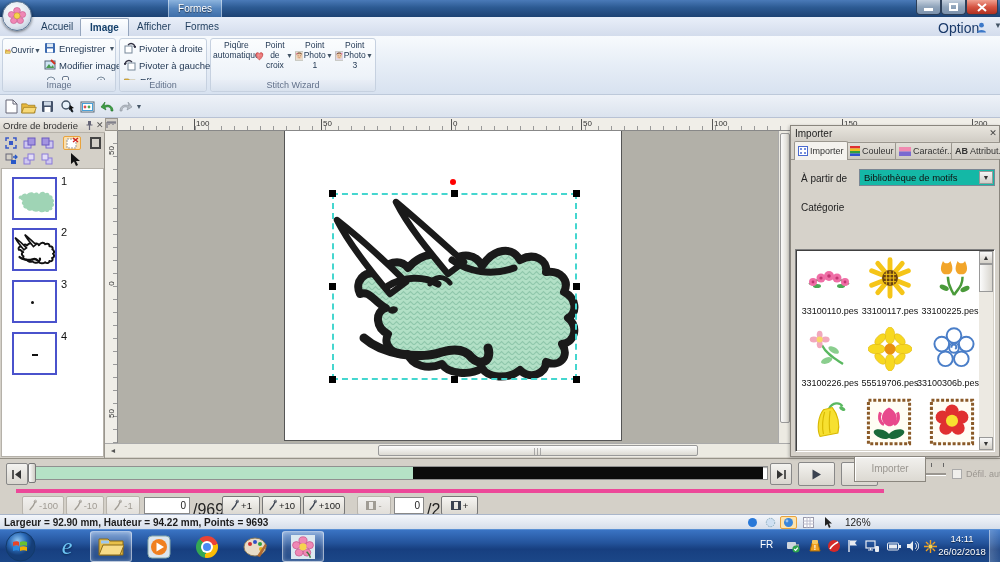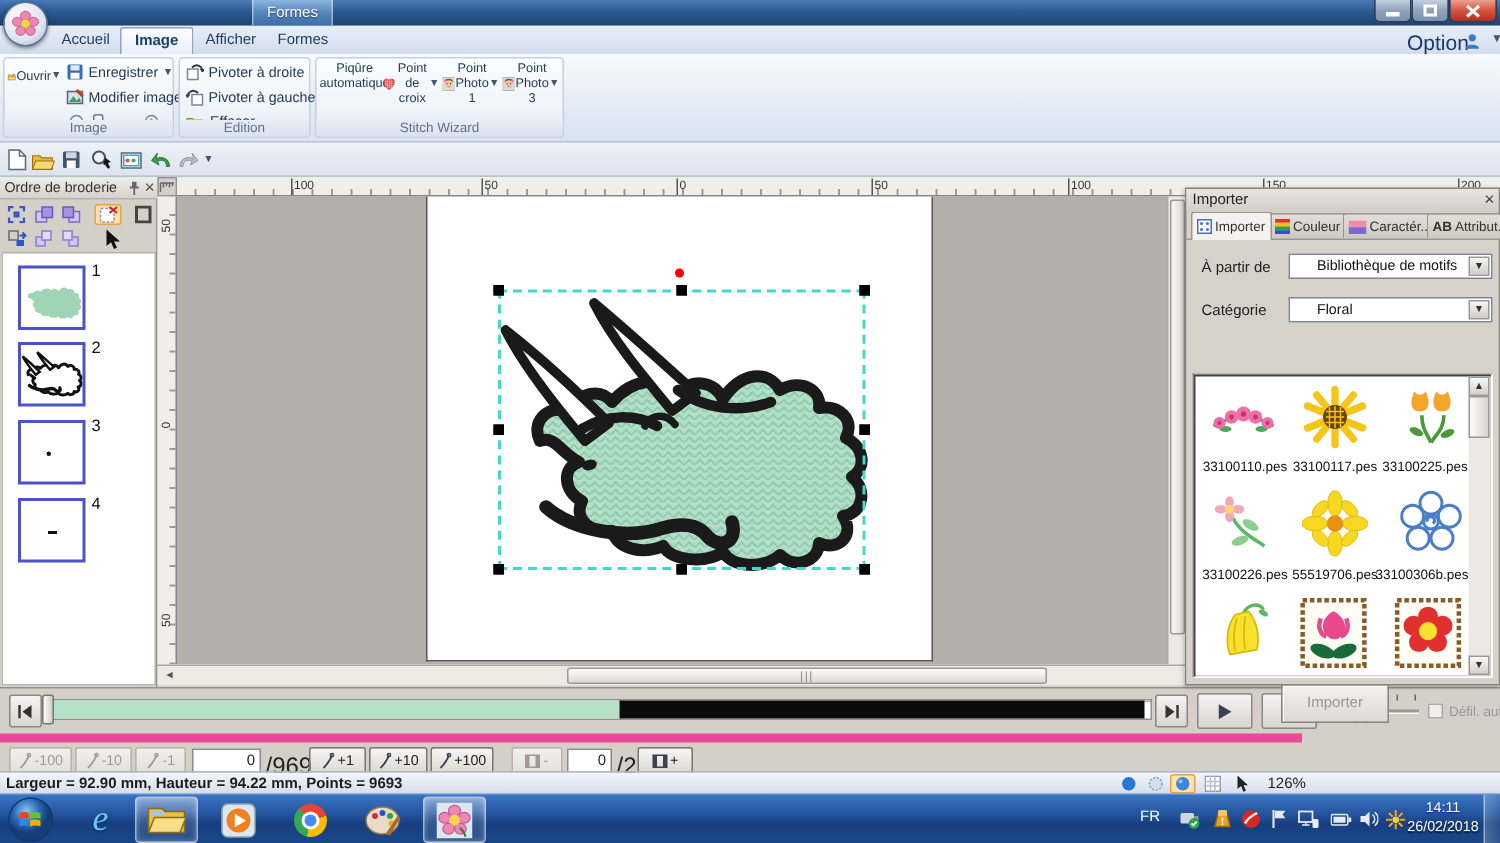--- a/index.html
+++ b/index.html
@@ -60,21 +60,21 @@
 #hs-left{position:absolute;left:2px;top:2px;width:12px;height:10px;color:#555;font-size:7px;text-align:center;line-height:10px}
 #hthumb{position:absolute;left:273px;top:1px;width:320px;height:11px;background:linear-gradient(#fdfdfd,#dcdad2);border:1px solid #999;border-radius:2px;text-align:center;line-height:9px;color:#888;font-size:8px;letter-spacing:1px}
 
 #importpanel{left:790px;top:125px;width:210px;height:332px;background:#d6d2ca;border:1px solid #8a867e;box-shadow:-1px 1px 3px rgba(0,0,0,.25);z-index:30}
 #ip-title{left:0;top:0;width:208px;height:15px;font-size:10px;color:#222;line-height:15px;padding-left:4px;background:linear-gradient(#e8e5de,#d2cec6)}
 #ip-close{left:196px;top:1px;width:12px;height:12px;text-align:center;line-height:12px;font-size:9px;color:#444}
 .iptab{top:16px;height:17px;display:flex;align-items:center;gap:2px;font-size:9px;color:#333;padding:0 3px;border:1px solid #9a968e;border-bottom:none;border-radius:2px 2px 0 0;background:linear-gradient(#e2dfd8,#cdc9c1)}
 .iptab.active{background:#f4f2ee;height:19px;top:15px;z-index:2}
 #ip-body{left:0;top:33px;width:208px;height:297px;background:#d6d2ca;border-top:1px solid #9a968e}
 .ip-label{position:absolute;font-size:10px;color:#222}
-.dropdown{position:absolute;height:17px;background:#ffffff;border:1px solid #7a8694;display:flex;align-items:center;font-size:9.5px;color:#111;padding-left:18px}
+.dropdown{position:absolute;height:17px;background:#14b8a6;border:1px solid #7a8694;display:flex;align-items:center;font-size:9.5px;color:#111;padding-left:4px}
 .dropdown .dbtn{position:absolute;right:1px;top:1px;width:14px;height:13px;background:linear-gradient(#f4f4f4,#d0cec8);border:1px solid #999;text-align:center;line-height:12px;font-size:7px;color:#333}
 #ip-list{position:absolute;left:4px;top:89px;width:200px;height:203px;background:#fff;border:1px solid #808080;border-right-color:#fff;border-bottom-color:#fff;box-shadow:inset 1px 1px 0 #404040,inset -1px -1px 0 #d4d0c8}
 .mcell{position:absolute;display:flex;align-items:center;justify-content:center}
 .fname{position:absolute;font-size:9px;color:#111;width:62px;text-align:center;white-space:nowrap}
 #ip-scroll{position:absolute;right:1px;top:1px;width:14px;height:199px;background:#ece9e2}
 .sbtn{position:absolute;left:0;width:14px;height:13px;background:linear-gradient(#f8f8f8,#d4d0c8);border:1px solid #999;text-align:center;font-size:7px;line-height:12px;color:#333}
 #ip-thumb{position:absolute;left:0;top:13px;width:14px;height:28px;background:linear-gradient(90deg,#fbfbfb,#d8d5ce);border:1px solid #999}
 #ip-import-btn{position:absolute;left:63px;top:296px;width:72px;height:26px;background:linear-gradient(#f2f1ee,#dcd9d2);border:1px solid #8a867e;box-shadow:inset 1px 1px 0 #fff;color:#9a9690;font-size:10px;text-align:center;line-height:24px}
 
 #simrow{left:0;top:458px;width:1000px;height:31px;background:#d4d0c8;border-top:1px solid #969288}
@@ -82,21 +82,21 @@
 #simtrack{position:absolute;left:31px;top:7px;width:737px;height:14px;background:#fff;border:1px solid #909090;box-shadow:inset 1px 1px 1px rgba(0,0,0,.35)}
 #simgreen{position:absolute;left:0;top:0;height:12px;background:#b5e2c6}
 #simblack{position:absolute;top:0;height:12px;background:#0b0b0b}
 #simhandle{position:absolute;left:28px;top:4px;width:8px;height:20px;background:linear-gradient(90deg,#fdfdfd,#cfccc5);border:1px solid #777;border-radius:2px}
 #speedticks{position:absolute;left:882px;top:4px;width:62px;height:4px;display:flex;justify-content:space-between}
 #speedticks i{width:1px;height:4px;background:#666}
 #speedtrack{position:absolute;left:878px;top:14px;width:68px;height:3px;background:#9a9690;border-bottom:1px solid #fff}
 #speedhandle{position:absolute;left:903px;top:8px;width:9px;height:15px;background:linear-gradient(#f8f8f6,#d2cfc8);border:1px solid #777;border-radius:2px}
 #autoscroll-box{position:absolute;left:952px;top:10px;width:10px;height:10px;background:#f0efec;border:1px solid #aaa}
 #autoscroll-label{position:absolute;left:966px;top:10px;font-size:9px;color:#9a9690;white-space:nowrap}
-#navrow{left:0;top:489px;width:868px;height:25px;background:#d4d0c8;border-top:6px solid #ec4899}
+#navrow{left:16px;top:489px;width:868px;height:25px;background:#d4d0c8;border-top:4px solid #ec4899}
 .navbtn{position:absolute;top:3px;height:19px;border-radius:2px;display:flex;align-items:center;justify-content:center;gap:2px;font-size:9.5px}
 .navbtn.en{background:linear-gradient(#f6f5f2,#dbd8d1);border:1px solid #777;color:#222}
 .navbtn.dis{background:linear-gradient(#f1f0ee,#e2dfda);border:1px solid #b8b4ac;color:#a09c94}
 .numbox{position:absolute;top:4px;height:17px;border:1px solid #888;background:#fff;font-size:10px;text-align:right;padding-right:3px;color:#222;font-family:"Liberation Sans",sans-serif}
 .navlabel{position:absolute;top:8px;font-size:16px;color:#222}
 .hoopic{width:10px;height:9px;border:1px solid currentColor;border-left:3px solid currentColor;border-right:3px solid currentColor}
 
 #statusbar{left:0;top:514px;width:1000px;height:15px;background:linear-gradient(#f3f6fb,#d6deea);border-top:1px solid #aab6ca;z-index:36}
 #status-text{left:4px;top:2px;font-size:10px;color:#1c1c1c;font-weight:bold}
 .stbtn{top:1px;width:17px;height:13px;display:flex;align-items:center;justify-content:center;border-radius:2px}
@@ -546,24 +546,20 @@
       <b style="font-size:9px">AB</b>
       <span>Attribut...</span>
     </div>
     <div id="ip-body" class="abs">
       <span class="ip-label" style="left:10px;top:13px">À partir de</span>
       <div class="dropdown" style="left:68px;top:9px;width:136px">
         <span>Bibliothèque de motifs</span>
         <span class="dbtn">▼</span>
       </div>
       <span class="ip-label" style="left:10px;top:42px">Catégorie</span>
-      <div class="dropdown" style="left:68px;top:38px;width:136px">
-        <span>Floral</span>
-        <span class="dbtn">▼</span>
-      </div>
       <div id="ip-list">
 
         <div class="mcell" style="left:8px;top:8px;width:50px;height:42px">
           <svg width="48" height="30" viewBox="0 0 48 30">
               <path d="M4,20 Q24,8 44,20" stroke="#3a9a4a" stroke-width="2" fill="none"></path>
               <ellipse cx="12" cy="22" rx="4" ry="2" fill="#4aaa55"></ellipse>
               <ellipse cx="36" cy="22" rx="4" ry="2" fill="#4aaa55"></ellipse>
               <g fill="#ef6ea6">
                 <circle cx="8" cy="18" r="4"></circle>
                 <circle cx="16" cy="14" r="4.5"></circle>

